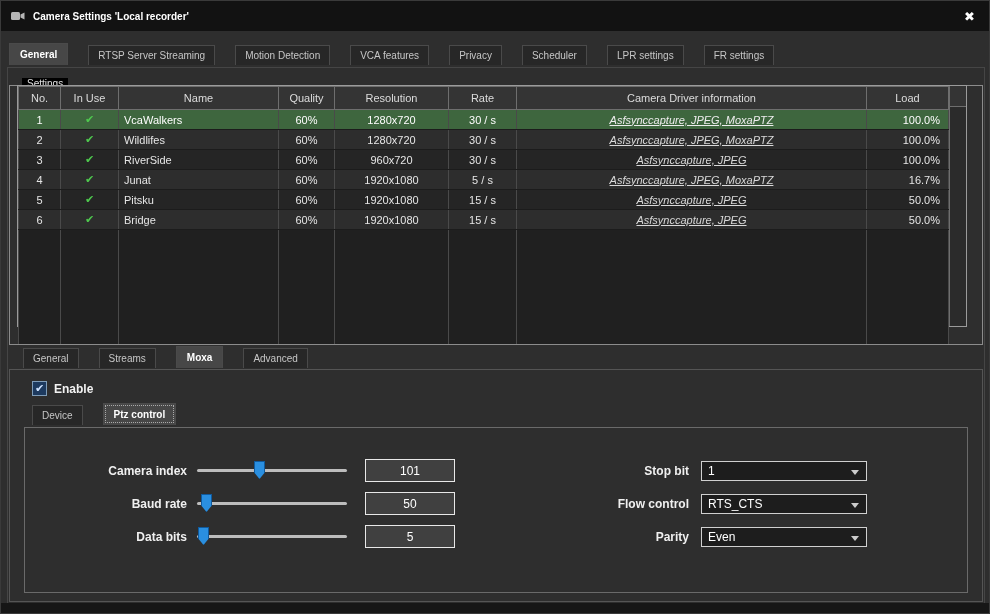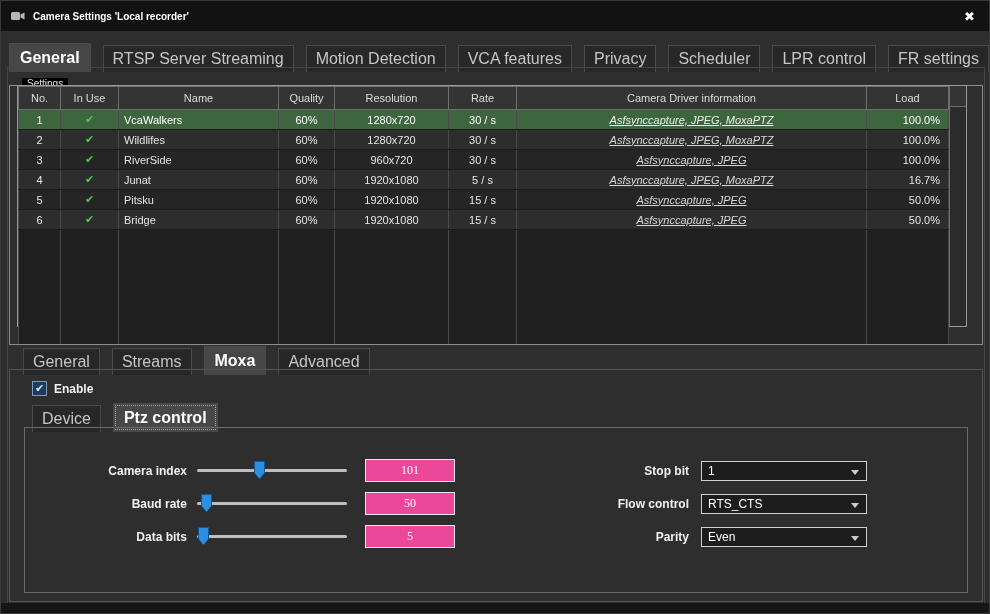--- a/index.html
+++ b/index.html
@@ -6,21 +6,21 @@
   body{font-family:"Liberation Sans","DejaVu Sans",sans-serif;}
   .window{position:relative;width:990px;height:614px;background:#2e2e2e;border:1px solid #3a3a3a;box-sizing:border-box;overflow:hidden;}
 
   
   .titlebar{height:30px;background:#121212;display:flex;align-items:center;gap:8px;padding:0 10px;box-sizing:border-box;}
   .title{color:#ffffff;font-size:10px;font-weight:600;}
   .close{margin-left:auto;color:#ffffff;font-size:13px;cursor:pointer;padding:0 4px;}
 
   
   .tabs{display:flex;align-items:flex-end;}
-  .tab{background:#272727;color:#c6c6c6;border:1px solid #4a4a4a;border-bottom:none;padding:4px 9px 4px 9px;font-size:16px;margin-right:12px;cursor:default;white-space:nowrap;}
+  .tab{background:#272727;color:#c6c6c6;border:1px solid #4a4a4a;border-bottom:none;padding:4px 9px 4px 9px;font-size:10px;margin-right:20px;cursor:default;white-space:nowrap;}
   .tab.selected{background:#474747;color:#ffffff;font-weight:bold;padding:5px 10px;}
   .main-tabs{position:absolute;left:8px;top:42px;}
   .sub-tabs{position:absolute;left:22px;top:345px;}
   .device-tabs{position:absolute;left:22px;top:33px;}
   .device-tabs .tab.selected{outline:1px dotted #aaaaaa;outline-offset:-3px;}
 
   .page-border{position:absolute;left:6px;top:66px;width:976px;height:537px;border:1px solid #454545;}
 
   
   .groupbox{position:absolute;border:1px solid #8c8c8c;}
@@ -50,21 +50,21 @@
   .checkbox{width:13px;height:13px;background:#1d3a5f;border:1px solid #7f9db9;display:flex;align-items:center;justify-content:center;font-size:11px;color:#cfe3ff;line-height:13px;cursor:pointer;}
   .cb-label{font-size:12px;color:#f2f2f2;font-weight:600;}
   .ptz-box{position:absolute;left:14px;top:57px;width:944px;height:166px;border:1px solid #6a6a6a;box-sizing:border-box;}
 
   
   .slider-rows{position:absolute;left:12px;top:26px;}
   .slider-row{display:flex;align-items:center;height:33px;}
   .ctl-label{width:150px;text-align:right;font-size:12px;font-weight:600;color:#f0f0f0;margin-right:10px;}
   .slider-track{position:relative;width:150px;height:3px;background:#bdbdbd;border-radius:2px;cursor:pointer;}
   .slider-thumb{position:absolute;top:-8px;width:11px;height:18px;background:#2a8fe0;border:1px solid #0f5a9e;box-sizing:border-box;clip-path:polygon(0 0,100% 0,100% 62%,50% 100%,0 62%);cursor:grab;}
-  .value-box{width:84px;height:19px;margin-left:18px;background:#ec4899;border:1px solid #e8e8e8;color:#ffffff;text-align:center;font-size:12px;font-family:Liberation Serif, serif;}
+  .value-box{width:84px;height:19px;margin-left:18px;background:#404040;border:1px solid #e8e8e8;color:#ffffff;text-align:center;font-size:12px;font-family:Liberation Sans, sans-serif;}
 
   
   .dropdown-rows{position:absolute;left:528px;top:26px;}
   .dropdown-row{display:flex;align-items:center;height:33px;}
   .dd-label{width:136px;text-align:right;font-size:12px;font-weight:600;color:#f0f0f0;margin-right:12px;}
   .dropdown{position:relative;display:flex;align-items:center;width:166px;height:20px;background:#1d1d1d;border:1px solid #d0d0d0;color:#ffffff;font-size:12px;padding:0 6px;box-sizing:border-box;cursor:pointer;}
   .dd-arrow{position:absolute;right:7px;top:8px;width:0;height:0;border-left:4px solid transparent;border-right:4px solid transparent;border-top:5px solid #cccccc;}
 
   .statusbar{position:absolute;left:0;right:0;bottom:0;height:10px;background:#161616;}
 </style>
@@ -84,21 +84,21 @@
     <span class="close">✖</span>
   </div>
 
   <div class="tabs main-tabs" id="main-tabs">
       <div class="tab selected">General</div>
       <div class="tab">RTSP Server Streaming</div>
       <div class="tab">Motion Detection</div>
       <div class="tab">VCA features</div>
       <div class="tab">Privacy</div>
       <div class="tab">Scheduler</div>
-      <div class="tab">LPR control</div>
+      <div class="tab">LPR settings</div>
       <div class="tab">FR settings</div>
     </div>
   <div class="page-border"></div>
 
   <div class="groupbox settings-group">
     <span class="legend">Settings</span>
   </div>
 
   <div class="table-wrap">
     <table>

